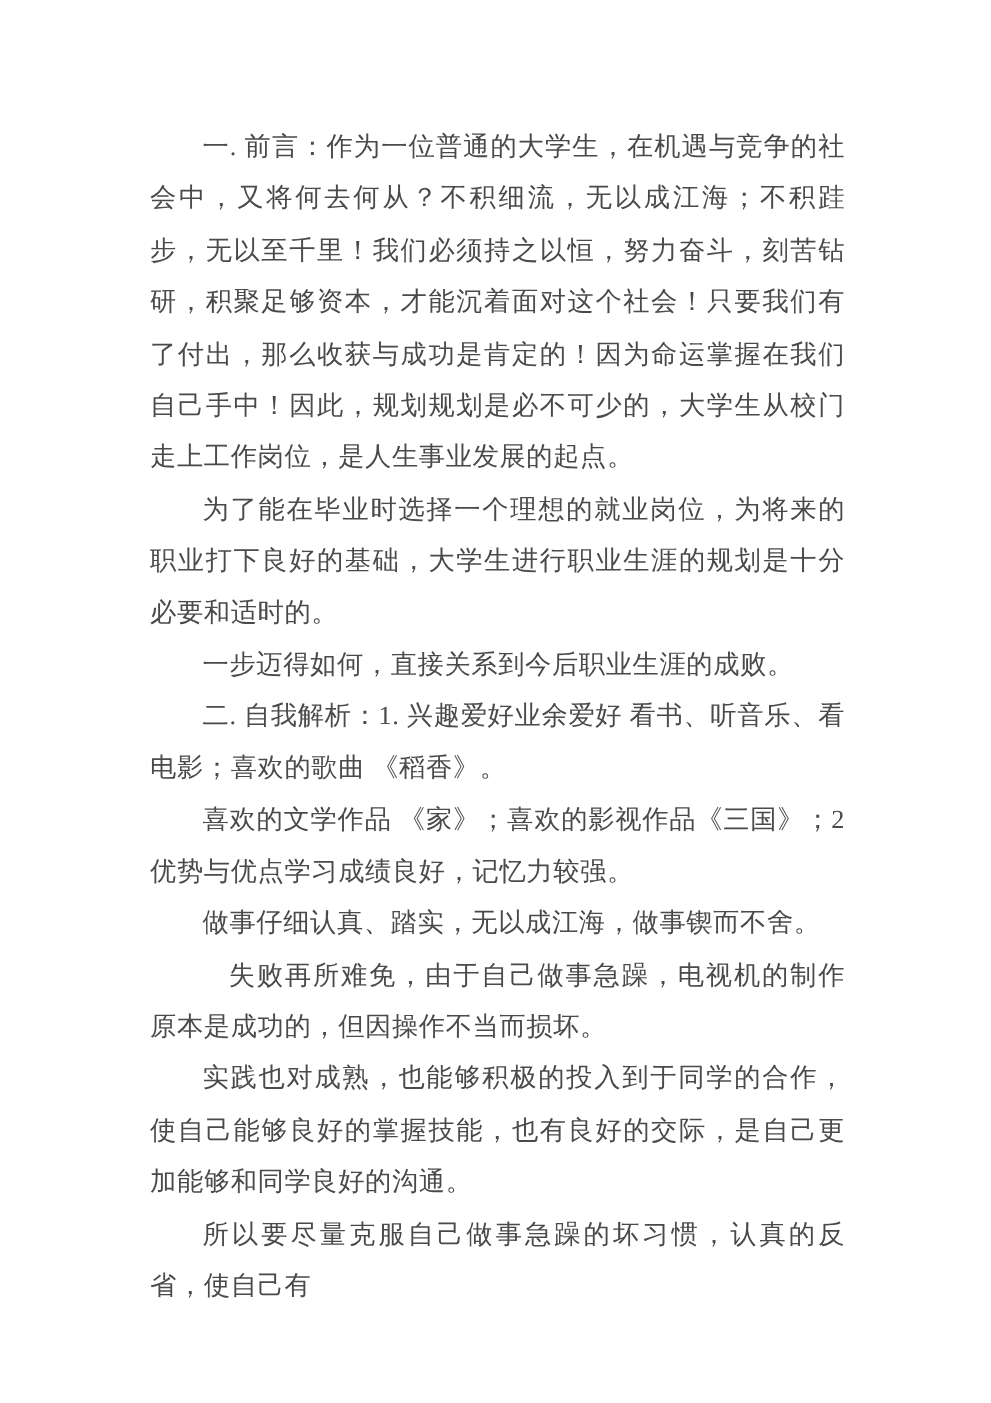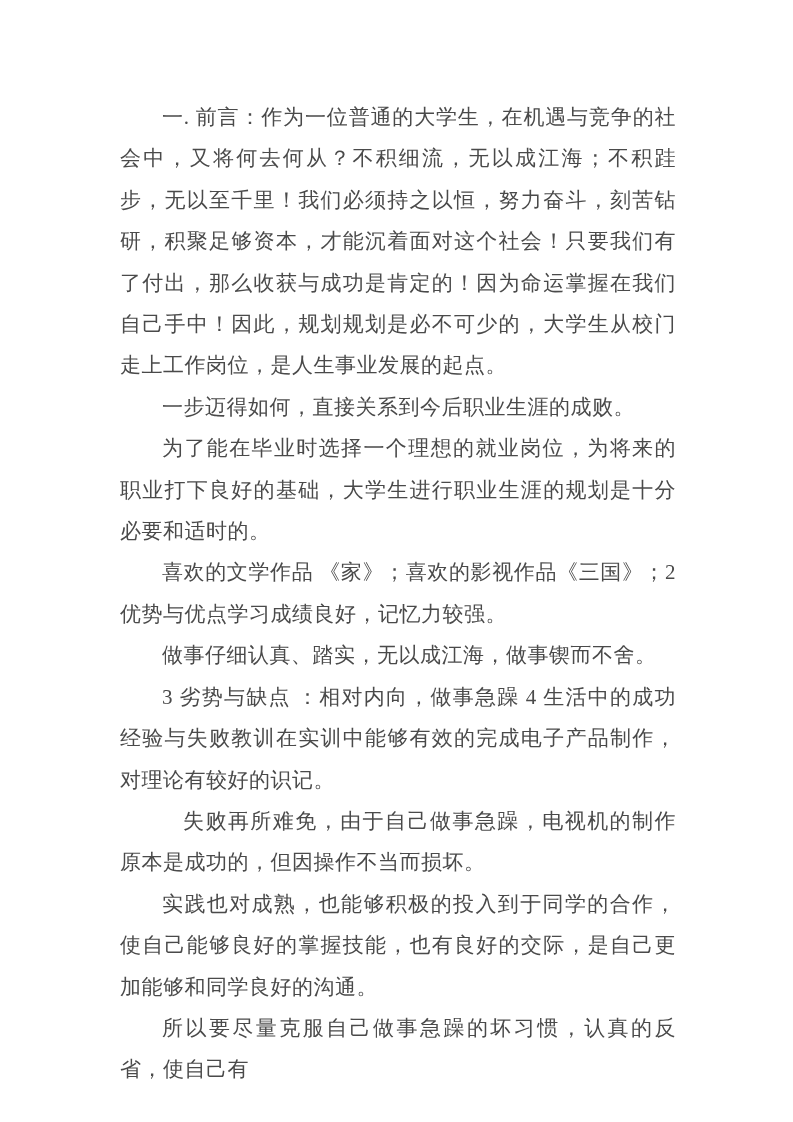--- a/index.html
+++ b/index.html
@@ -31,22 +31,22 @@
   .para.wide-indent {
     text-indent: 3em;
   }
 </style>
 </head>
 <body>
 
 <div class="page">
   <div class="doc-body">
     <p class="para">一. 前言：作为一位普通的大学生，在机遇与竞争的社会中，又将何去何从？不积细流，无以成江海；不积跬步，无以至千里！我们必须持之以恒，努力奋斗，刻苦钻研，积聚足够资本，才能沉着面对这个社会！只要我们有了付出，那么收获与成功是肯定的！因为命运掌握在我们自己手中！因此，规划规划是必不可少的，大学生从校门走上工作岗位，是人生事业发展的起点。</p>
+    <p class="para">为了能在毕业时选择一个理想的就业岗位，为将来的职业打下良好的基础，大学生进行职业生涯的规划是十分必要和适时的。</p>
     <p class="para">一步迈得如何，直接关系到今后职业生涯的成败。</p>
-    <p class="para">为了能在毕业时选择一个理想的就业岗位，为将来的职业打下良好的基础，大学生进行职业生涯的规划是十分必要和适时的。</p>
+    <p class="para">二. 自我解析：1. 兴趣爱好业余爱好 看书、听音乐、看电影；喜欢的歌曲 《稻香》。</p>
     <p class="para">喜欢的文学作品 《家》；喜欢的影视作品《三国》；2 优势与优点学习成绩良好，记忆力较强。</p>
     <p class="para">做事仔细认真、踏实，无以成江海，做事锲而不舍。</p>
-    <p class="para">3 劣势与缺点 ：相对内向，做事急躁 4 生活中的成功经验与失败教训在实训中能够有效的完成电子产品制作，对理论有较好的识记。</p>
     <p class="para wide-indent">失败再所难免，由于自己做事急躁，电视机的制作原本是成功的，但因操作不当而损坏。</p>
     <p class="para">实践也对成熟，也能够积极的投入到于同学的合作，使自己能够良好的掌握技能，也有良好的交际，是自己更加能够和同学良好的沟通。</p>
     <p class="para">所以要尽量克服自己做事急躁的坏习惯，认真的反省，使自己有</p>
   </div>
 </div>
 
 </body></html>

